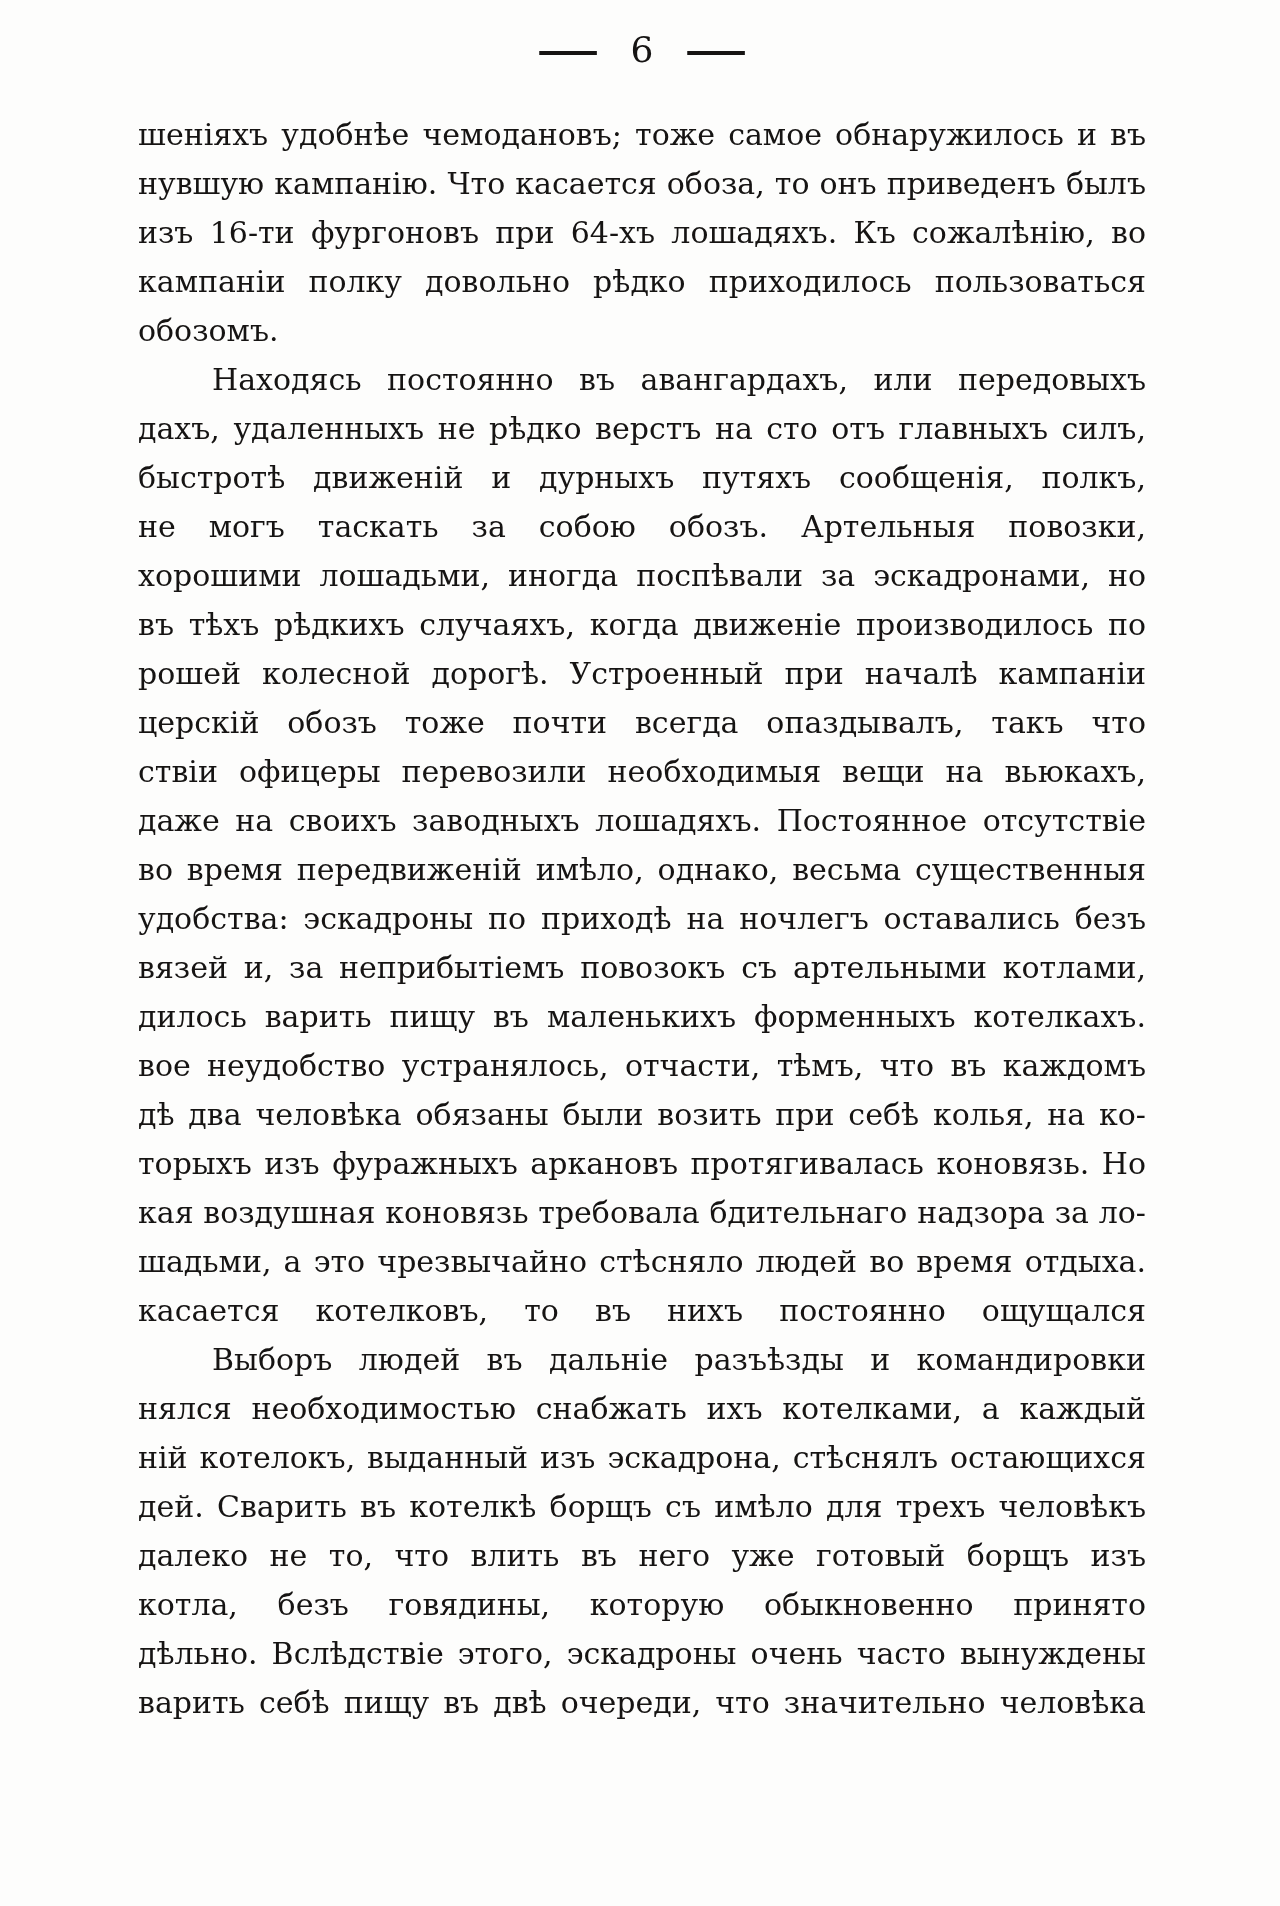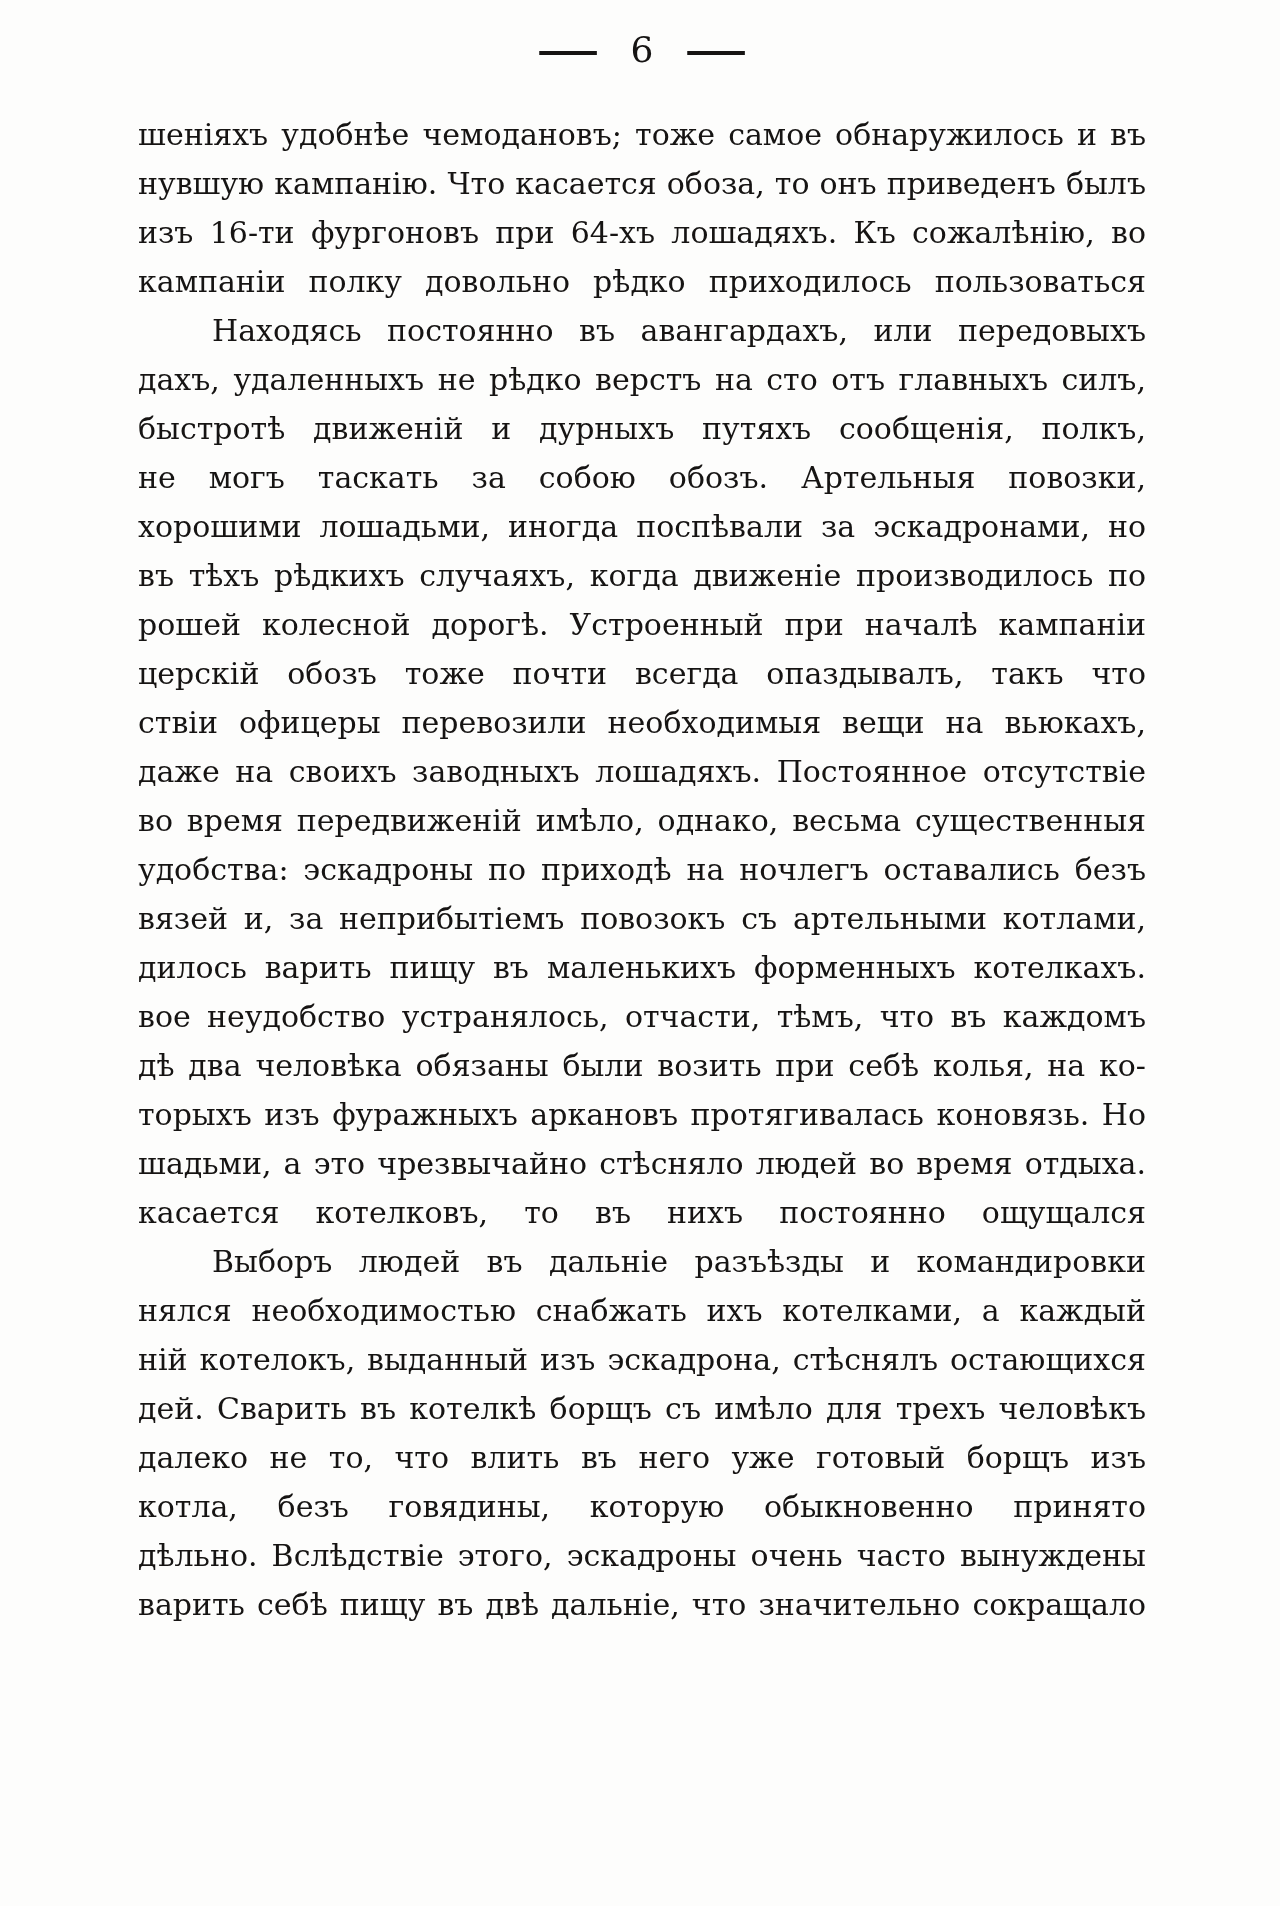--- a/index.html
+++ b/index.html
@@ -72,47 +72,49 @@
       <span class="dash">—</span>
       <span class="pagenum">6</span>
       <span class="dash">—</span>
     </div>
     <div class="body-text" id="body-container">
         <div class="paragraph">
           <div class="line">шеніяхъ удобнѣе чемодановъ; тоже самое обнаружилось и въ ми-</div>
           <div class="line">нувшую кампанію. Что касается обоза, то онъ приведенъ былъ въ</div>
           <div class="line">изъ 16-ти фургоновъ при 64-хъ лошадяхъ. Къ сожалѣнію, во время</div>
           <div class="line">кампаніи полку довольно рѣдко приходилось пользоваться своимъ</div>
+          <div class="line flush">обозомъ.</div>
         </div>
         <div class="paragraph">
           <div class="line indent">Находясь постоянно въ авангардахъ,  или передовыхъ отря-</div>
           <div class="line">дахъ, удаленныхъ не рѣдко верстъ на сто отъ главныхъ силъ, при</div>
           <div class="line">быстротѣ движеній и дурныхъ путяхъ сообщенія, полкъ, понятно,</div>
           <div class="line">не могъ таскать за собою обозъ. Артельныя повозки, запряженныя</div>
           <div class="line">хорошими лошадьми, иногда поспѣвали за эскадронами, но только</div>
           <div class="line">въ тѣхъ рѣдкихъ случаяхъ, когда движеніе производилось по хо-</div>
           <div class="line">рошей колесной дорогѣ. Устроенный при началѣ кампаніи офи-</div>
           <div class="line">церскій обозъ тоже почти всегда опаздывалъ, такъ что впослѣд-</div>
           <div class="line">ствіи офицеры перевозили необходимыя вещи на вьюкахъ, иногда</div>
           <div class="line">даже на своихъ заводныхъ лошадяхъ. Постоянное отсутствіе обоза</div>
           <div class="line">во время передвиженій имѣло, однако, весьма существенныя не-</div>
           <div class="line">удобства: эскадроны по приходѣ на ночлегъ оставались безъ коно-</div>
           <div class="line">вязей и, за неприбытіемъ повозокъ съ артельными котлами, прихо-</div>
           <div class="line">дилось варить пищу въ маленькихъ форменныхъ котелкахъ. Пер-</div>
           <div class="line">вое неудобство устранялось, отчасти, тѣмъ, что въ каждомъ взво-</div>
           <div class="line">дѣ два человѣка обязаны были возить при себѣ колья, на ко-</div>
           <div class="line">торыхъ изъ фуражныхъ аркановъ протягивалась коновязь. Но та-</div>
+          <div class="line">кая воздушная коновязь требовала бдительнаго надзора за ло-</div>
           <div class="line">шадьми, а это чрезвычайно стѣсняло людей во время отдыха. Что</div>
           <div class="line">касается котелковъ, то въ нихъ постоянно ощущался недостатокъ.</div>
         </div>
         <div class="paragraph">
           <div class="line indent">Выборъ людей въ дальніе разъѣзды и командировки затруд-</div>
           <div class="line">нялся необходимостью снабжать ихъ котелками, а каждый лиш-</div>
           <div class="line">ній котелокъ, выданный изъ эскадрона, стѣснялъ остающихся лю-</div>
           <div class="line">дей. Сварить въ котелкѣ борщъ съ имѣло для трехъ человѣкъ</div>
           <div class="line">далеко не то, что влить въ него уже готовый борщъ изъ общаго</div>
           <div class="line">котла, безъ говядины, которую обыкновенно принято разбирать от-</div>
           <div class="line">дѣльно. Вслѣдствіе этого, эскадроны очень часто вынуждены были</div>
-          <div class="line">варить себѣ пищу въ двѣ дальніе, что значительно сокращало</div>
+          <div class="line">варить себѣ пищу въ двѣ очереди, что значительно человѣка</div>
         </div>
       </div>
   </div>
 </div>
 
 </body></html>

